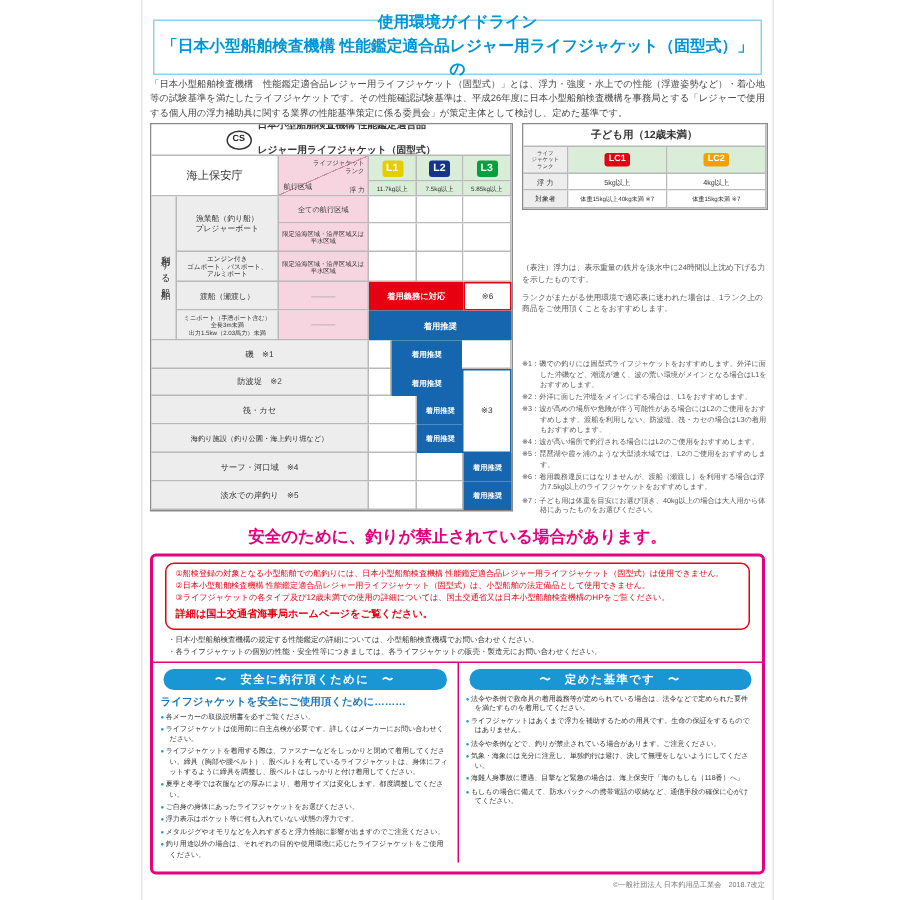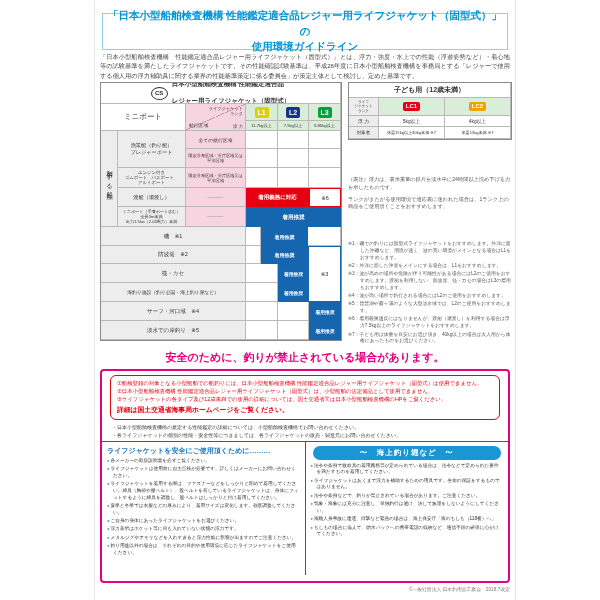--- a/index.html
+++ b/index.html
@@ -67,36 +67,36 @@
   .copyright{position:absolute;left:300px;top:586px;width:210px;text-align:right;
       font-size:4.8px;color:#777;}
   .name-lines{font-size:6.5px;font-weight:bold;line-height:1.3;text-align:left;}
 </style>
 </head>
 <body>
 
 <div class="page-edge"></div>
 
 <div class="title-box">
+  <div>使用環境ガイドライン</div>
   <div>「日本小型船舶検査機構 性能鑑定適合品レジャー用ライフジャケット（固型式）」の</div>
-  <div>使用環境ガイドライン</div>
 </div>
 <div class="intro">「日本小型船舶検査機構　性能鑑定適合品レジャー用ライフジャケット（固型式）」とは、浮力・強度・水上での性能（浮遊姿勢など）・着心地等の試験基準を満たしたライフジャケットです。その性能確認試験基準は、平成26年度に日本小型船舶検査機構を事務局とする「レジャーで使用する個人用の浮力補助具に関する業界の性能基準策定に係る委員会」が策定主体として検討し、定めた基準です。</div>
 
 <div class="main-table" style="position:absolute;">
 
   <div class="tc" style="left:0;top:0;width:240px;height:21px;gap:4px;">
     <span class="cs-oval">CS</span>
     <span class="name-lines">
       <span style="display:block">日本小型船舶検査機構 性能鑑定適合品</span>
       <span style="display:block">レジャー用ライフジャケット（固型式）</span>
     </span>
   </div>
 
-  <div class="tc" style="left:0;top:21px;width:85px;height:27px;font-size:7.5px;">ミニボート</div>
+  <div class="tc" style="left:0;top:21px;width:85px;height:27px;font-size:7.5px;">海上保安庁</div>
   <div class="tc diag" style="left:85px;top:21px;width:60px;height:27px;">
     <span style="position:absolute;top:2px;right:2px;font-size:4.2px;line-height:1.2;text-align:right;white-space:pre-line;">ライフジャケット
 ランク</span>
     <span style="position:absolute;bottom:2px;left:3px;font-size:4.8px;">航行区域</span>
     <span style="position:absolute;bottom:1px;right:2px;font-size:4.4px;">浮 力</span>
   </div>
   <div class="tc lgreen" style="left:145px;top:21px;width:32px;height:17px;">
     <span class="badge l" style="background: rgb(227, 207, 0);">L1</span>
   </div>
   <div class="tc lgreen" style="left:177px;top:21px;width:31px;height:17px;">
@@ -214,34 +214,35 @@
     <p>②日本小型船舶検査機構 性能鑑定適合品レジャー用ライフジャケット（固型式）は、小型船舶の法定備品として使用できません。</p>
     <p>③ライフジャケットの各タイプ及び12歳未満での使用の詳細については、国土交通省又は日本小型船舶検査機構のHPをご覧ください。</p>
     <p class="warn-bold">詳細は国土交通省海事局ホームページをご覧ください。</p>
   </div>
   <div class="contact-notes">
     <p>・日本小型船舶検査機構の規定する性能鑑定の詳細については、小型船舶検査機構でお問い合わせください。</p>
     <p>・各ライフジャケットの個別の性能・安全性等につきましては、各ライフジャケットの販売・製造元にお問い合わせください。</p>
   </div>
   <div class="cols">
     <div class="col left">
+      <div class="blue-banner">〜　安全に釣行頂くために　〜</div>
       <div class="col-heading">ライフジャケットを安全にご使用頂くために………</div>
       <ul class="bullets">
         <li>各メーカーの取扱説明書を必ずご覧ください。</li>
         <li>ライフジャケットは使用前に自主点検が必要です。詳しくはメーカーにお問い合わせください。</li>
         <li>ライフジャケットを着用する際は、ファスナーなどをしっかりと閉めて着用してください。締具（胸部や腰ベルト）、股ベルトを有しているライフジャケットは、身体にフィットするように締具を調整し、股ベルトはしっかりと付け着用してください。</li>
         <li>夏季と冬季では衣服などの厚みにより、着用サイズは変化します。都度調整してください。</li>
         <li>ご自身の身体にあったライフジャケットをお選びください。</li>
         <li>浮力表示はポケット等に何も入れていない状態の浮力です。</li>
         <li>メタルジグやオモリなどを入れすぎると浮力性能に影響が出ますのでご注意ください。</li>
         <li>釣り用途以外の場合は、それぞれの目的や使用環境に応じたライフジャケットをご使用ください。</li>
       </ul>
     </div>
     <div class="col">
-      <div class="blue-banner">〜　海上釣り堀など　〜</div>
+      <div class="blue-banner">〜　定めた基準です　〜</div>
       <ul class="bullets" style="margin-top:3px;">
         <li>法令や条例で救命具の着用義務等が定められている場合は、法令などで定められた要件を満たすものを着用してください。</li>
         <li>ライフジャケットはあくまで浮力を補助するための用具です。生命の保証をするものではありません。</li>
         <li>法令や条例などで、釣りが禁止されている場合があります。ご注意ください。</li>
         <li>気象・海象には充分に注意し、単独釣行は避け、決して無理をしないようにしてください。</li>
         <li>海難人身事故に遭遇、目撃など緊急の場合は、海上保安庁「海のもしも（118番）へ」</li>
         <li>もしもの場合に備えて、防水パックへの携帯電話の収納など、通信手段の確保に心がけてください。</li>
       </ul>
     </div>
   </div>

